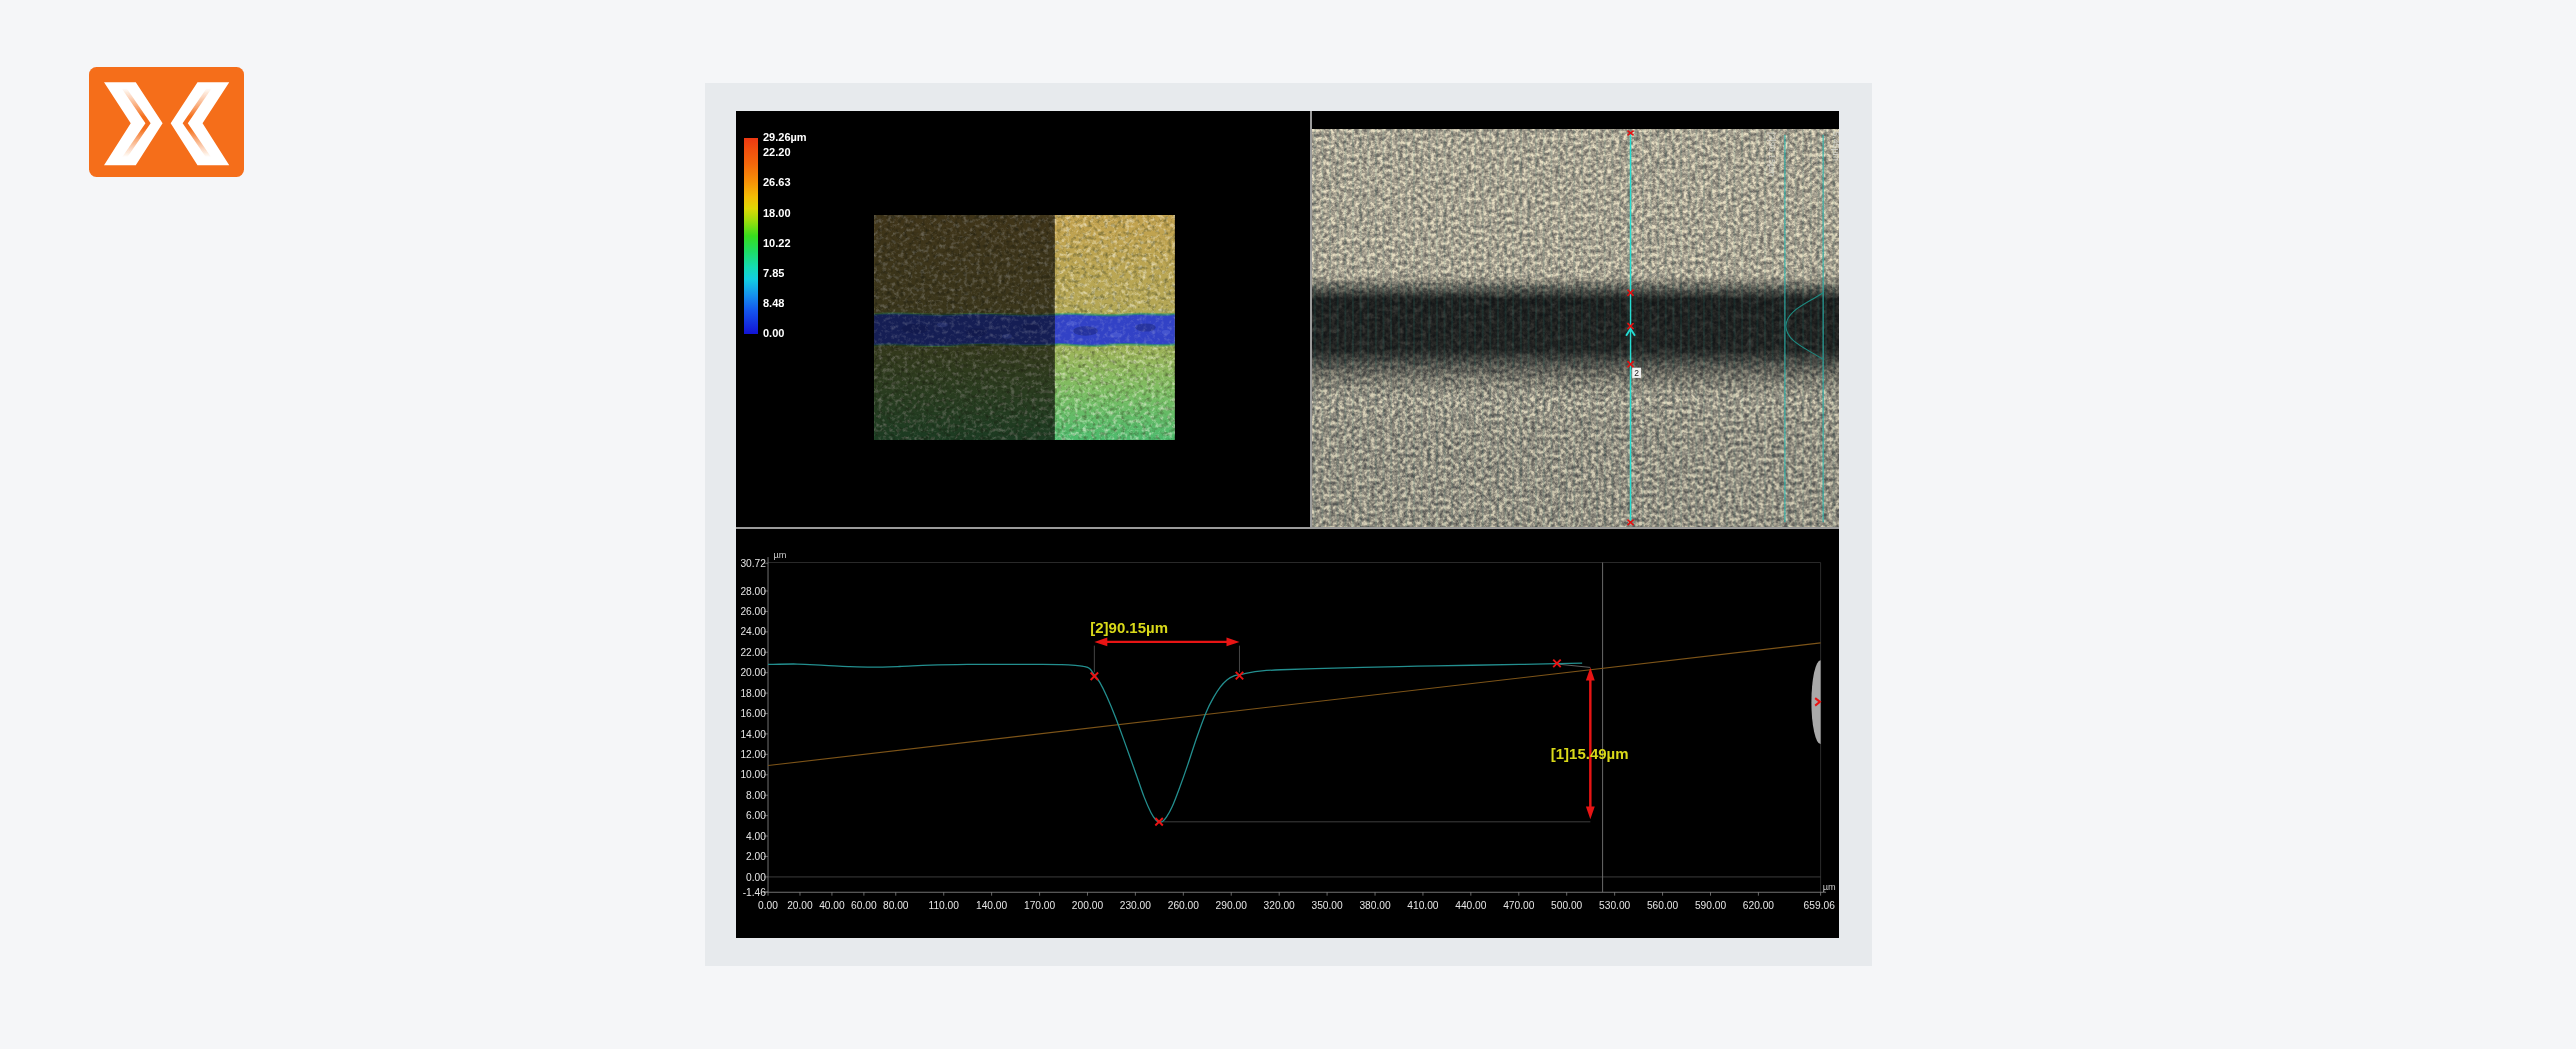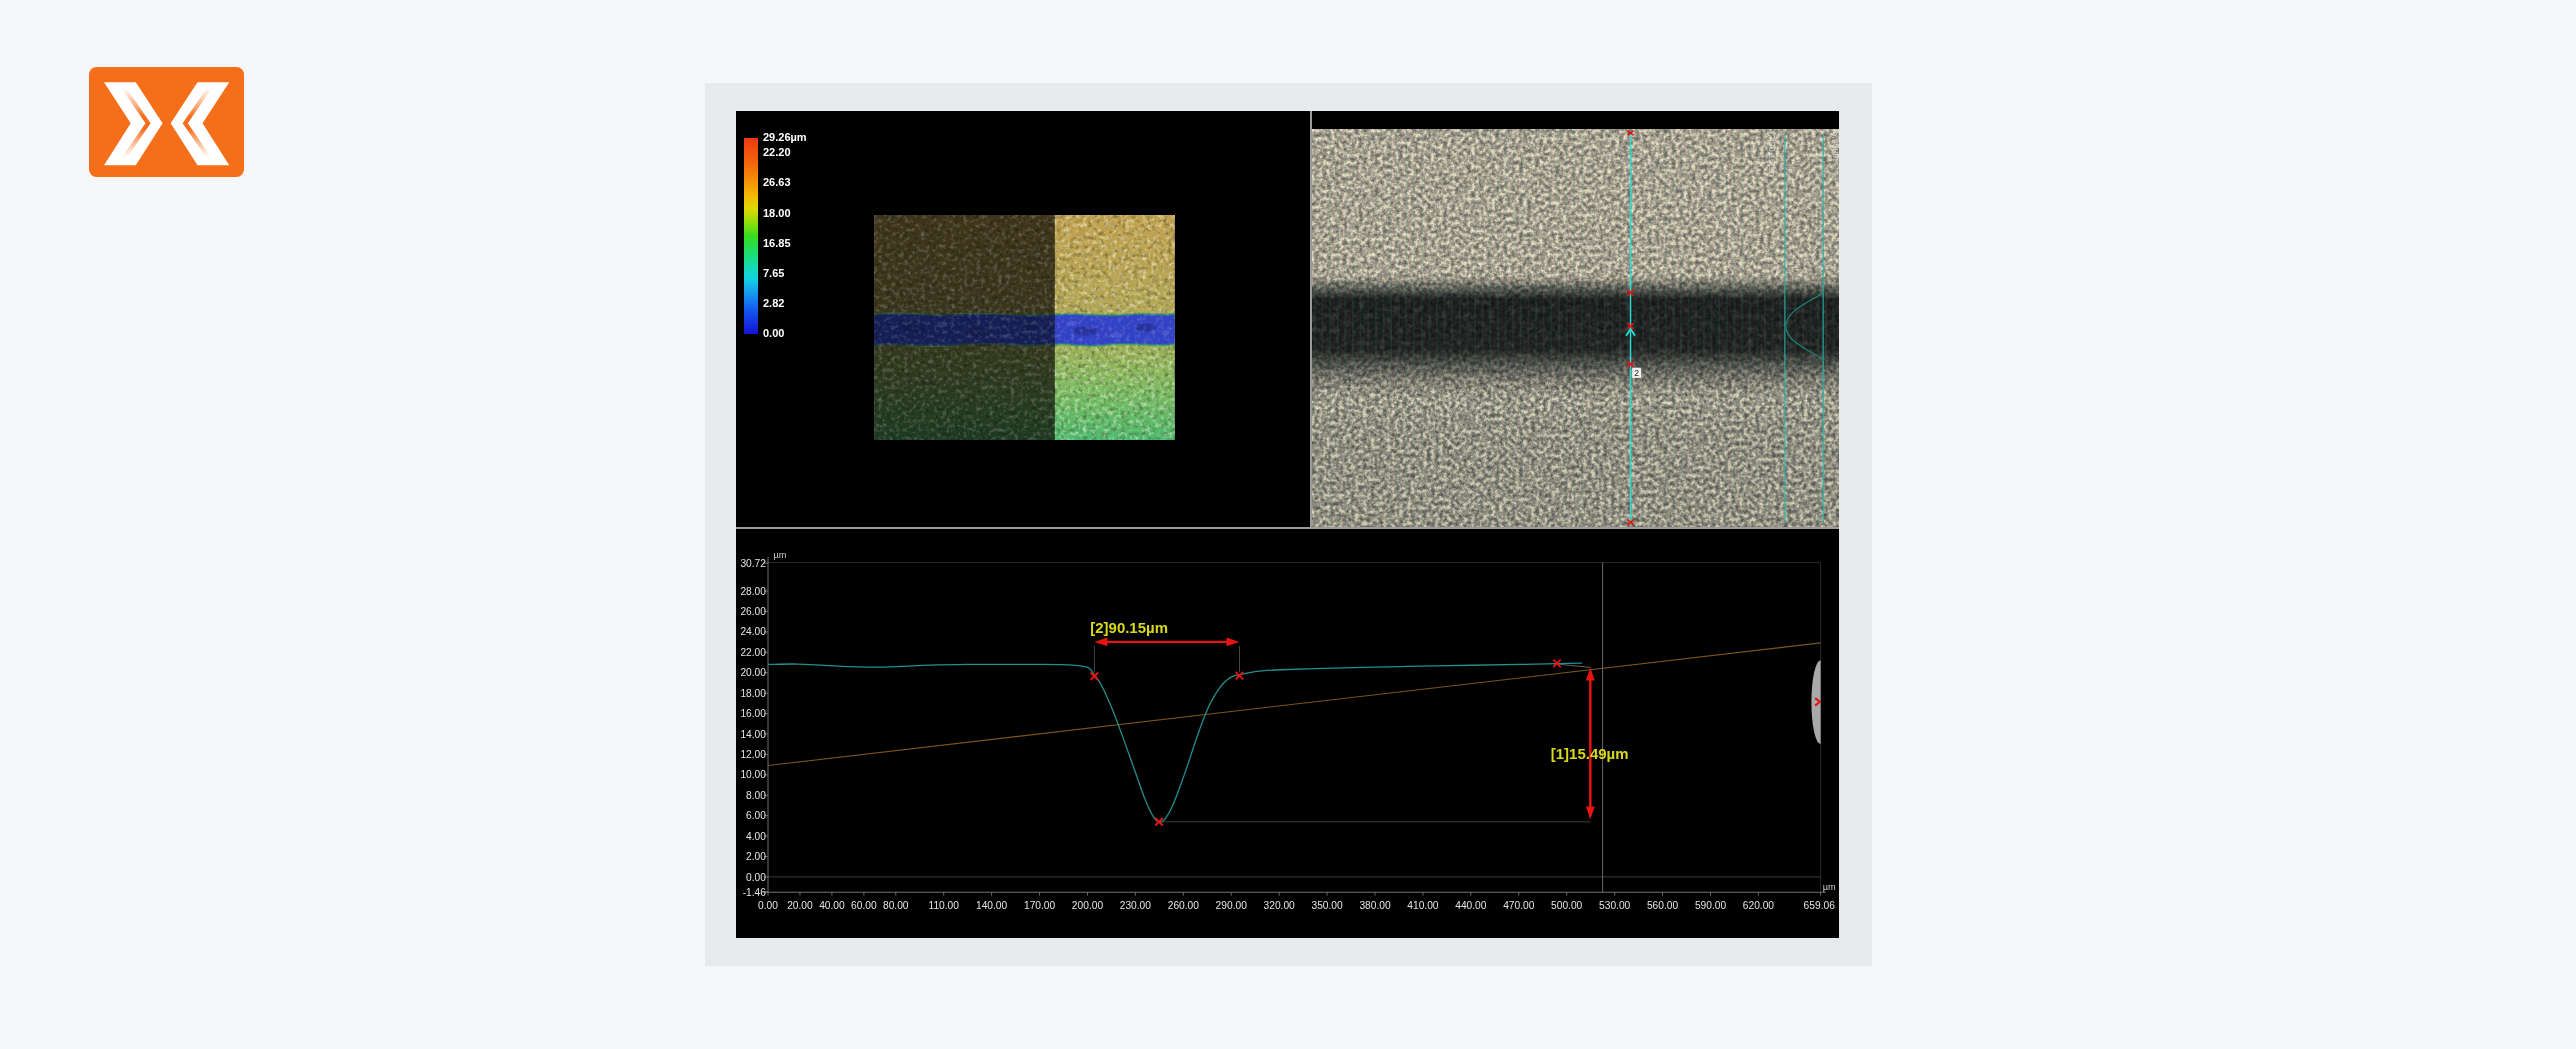--- a/index.html
+++ b/index.html
@@ -38,23 +38,23 @@
   <path d="M50,29 L86.5,82.3 L50,135.5" fill="none" stroke="url(#lgl)" stroke-width="6.2" filter="url(#lb)"></path>
   <path d="M177.4,29 L140.9,82.3 L177.4,135.5" fill="none" stroke="url(#lgl)" stroke-width="6.2" filter="url(#lb)"></path>
 </svg>
 <div id="panel">
  <div id="blk">
   <div id="cbar"></div>
   <div class="cbl" style="top:27px">29.26µm</div>
   <div class="cbl" style="top:42px">22.20</div>
   <div class="cbl" style="top:72px">26.63</div>
   <div class="cbl" style="top:103px">18.00</div>
-  <div class="cbl" style="top:133px">16.85</div>
-  <div class="cbl" style="top:163px">7.65</div>
-  <div class="cbl" style="top:193px">2.82</div>
+  <div class="cbl" style="top:133px">10.22</div>
+  <div class="cbl" style="top:163px">7.85</div>
+  <div class="cbl" style="top:193px">8.48</div>
   <div class="cbl" style="top:223px">0.00</div>
   <svg id="hm" width="301" height="225" viewBox="0 0 441 330">
     <defs>
       <linearGradient id="hmg" x1="0" y1="0" x2="0" y2="1">
         <stop offset="0" stop-color="#c3a24e"></stop>
         <stop offset="0.40" stop-color="#b5a755"></stop>
         <stop offset="0.58" stop-color="#a0b257"></stop>
         <stop offset="0.78" stop-color="#7cbd62"></stop>
         <stop offset="1" stop-color="#4cba6c"></stop>
       </linearGradient>

